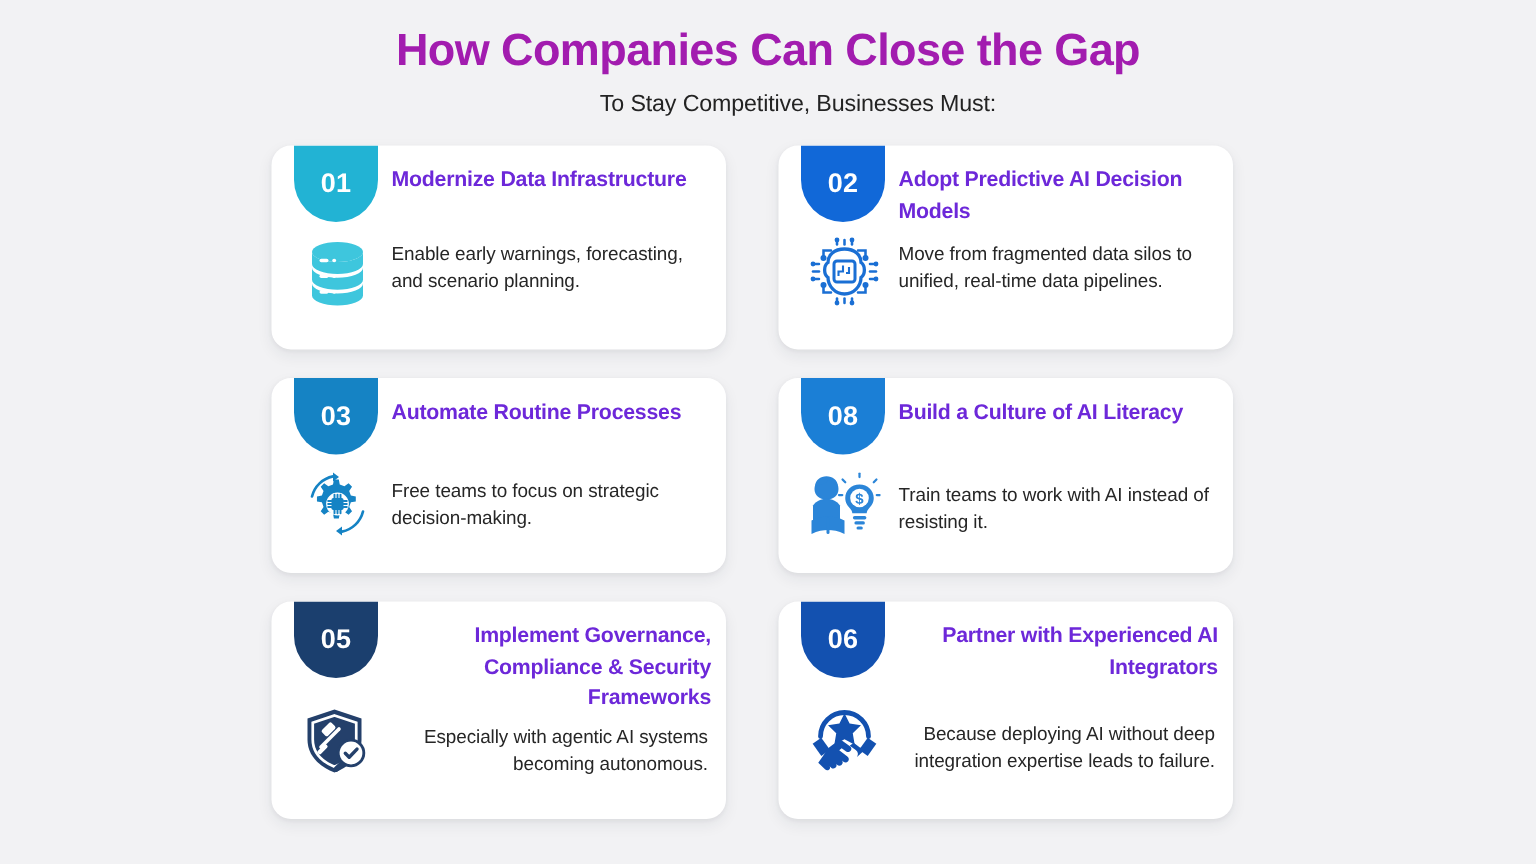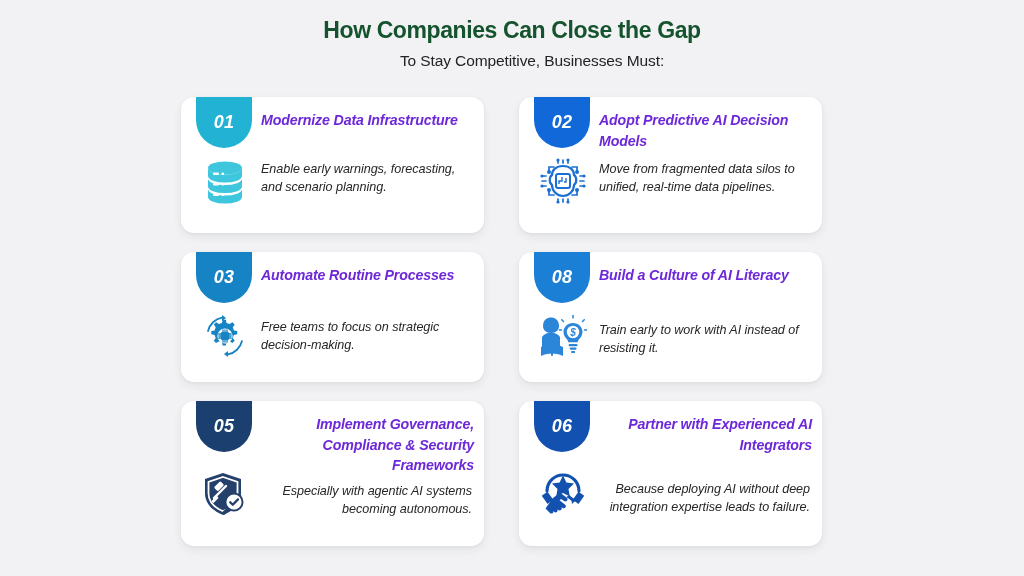--- a/index.html
+++ b/index.html
@@ -17,24 +17,24 @@
     position: relative;
   }
 
   
   .header {
     text-align: center;
     padding-top: 17px;
   }
 
   .page-title {
-    font-size: 23px;
+    font-size: 30px;
     font-weight: bold;
     letter-spacing: -0.4px;
-    color: #14532d;
+    color: #a21caf;
     line-height: 1.15;
   }
 
   .page-subtitle {
     font-size: 15.5px;
     font-weight: 400;
     color: #232323;
     margin-top: 9px;
     letter-spacing: -0.1px;
     margin-left: 40px;
@@ -43,21 +43,20 @@
   
   .cards-grid {
     position: absolute;
     left: 181px;
     top: 97px;
     width: 662px;
     display: grid;
     grid-template-columns: 303px 303px;
     grid-column-gap: 35px;
     grid-row-gap: 19px;
-    font-style: italic;
   }
 
   .card {
     position: relative;
     background: #ffffff;
     border-radius: 13px;
     box-shadow: 0 4px 10px rgba(30, 36, 60, 0.07),
                 0 1px 3px rgba(30, 36, 60, 0.05);
     padding: 0 0 14px 0;
     overflow: hidden;
@@ -285,21 +284,21 @@
         <text x="34" y="21" font-family="Liberation Sans, sans-serif" font-size="10" font-weight="bold" fill="#2b85d8" text-anchor="middle">$</text>
         <g stroke="#2b85d8" stroke-width="1.5" stroke-linecap="round">
           <path d="M34 3 v-2.5"></path>
             <path d="M43.5 6.5 l1.8-1.8"></path>
             <path d="M24.5 6.5 l-1.8-1.8"></path>
           <path d="M45.5 15 h2.2"></path>
             <path d="M22.5 15 h-2.2"></path>
         </g>
       </svg>
     </div>
-    <div class="card-desc">Train early to work with AI instead of resisting it.</div>
+    <div class="card-desc">Train teams to work with AI instead of resisting it.</div>
   </div>
 
   <div class="card row3 c5">
     <div class="badge" style="background: rgb(27, 63, 110);">
       <span class="badge-number">05</span>
     </div>
     <div class="card-title">Implement Governance, Compliance &amp; Security Frameworks</div>
     <div class="card-icon">
       <svg width="48" height="48" viewBox="0 0 48 48">
         <path d="M22 2 L40 8 v14 c0 11-8 18-18 22 C12 40 4 33 4 22 V8 z" fill="#24406b"></path>

